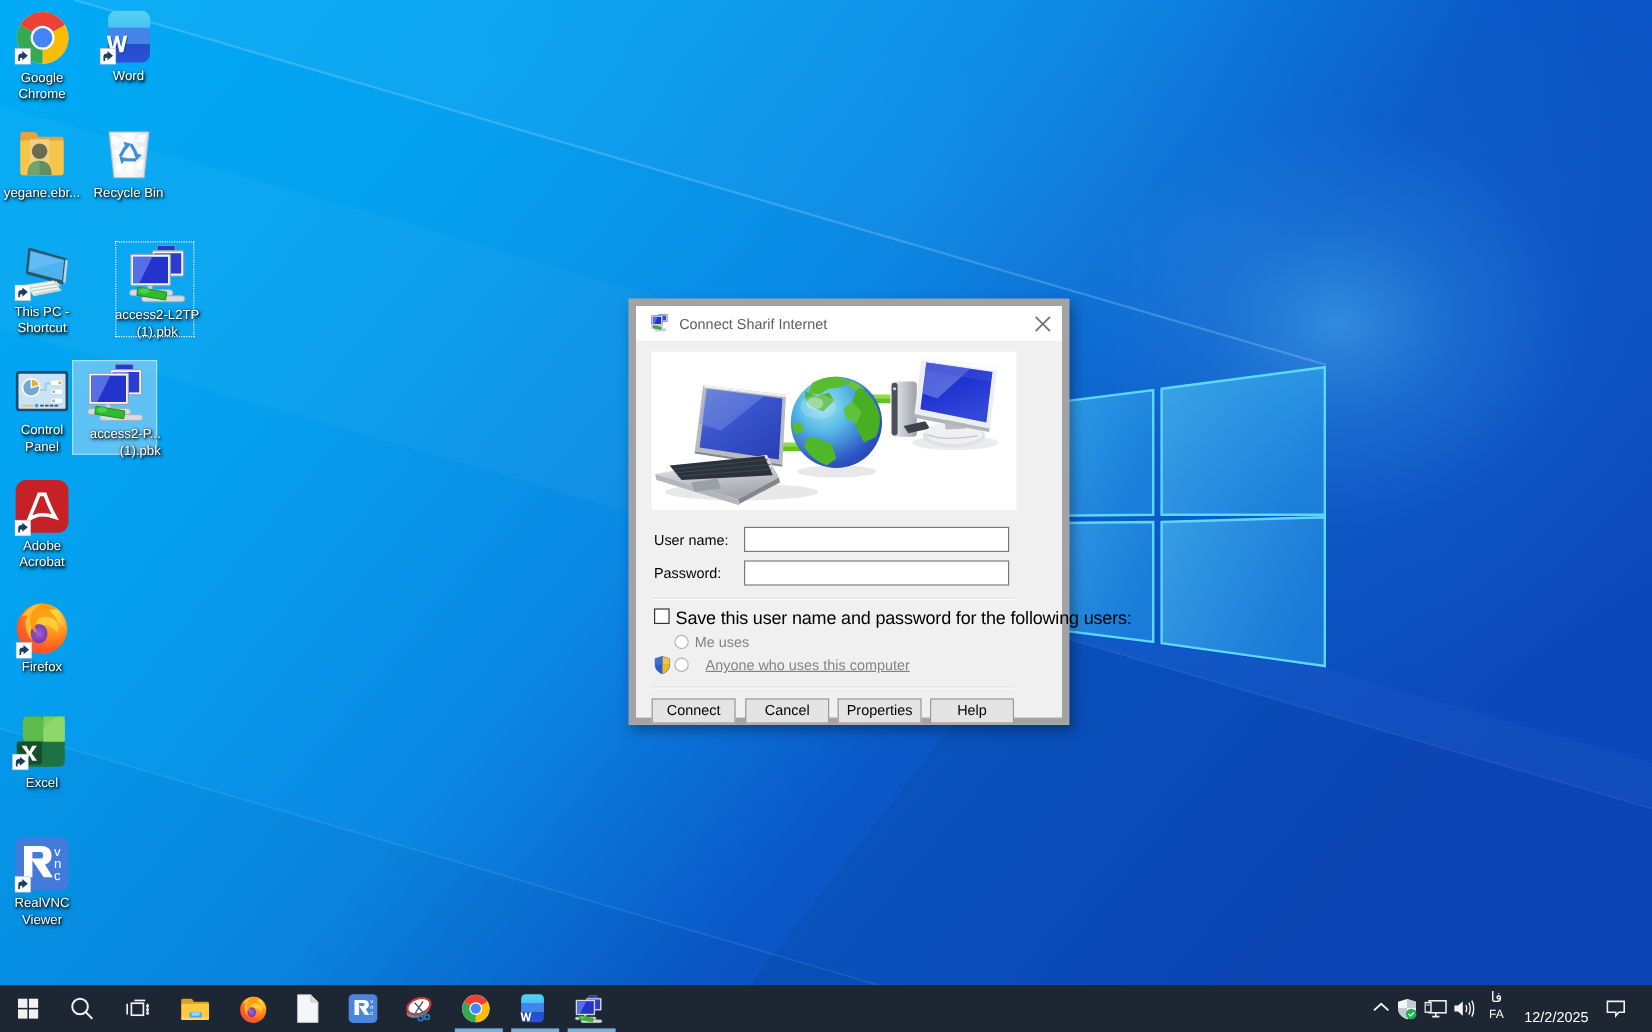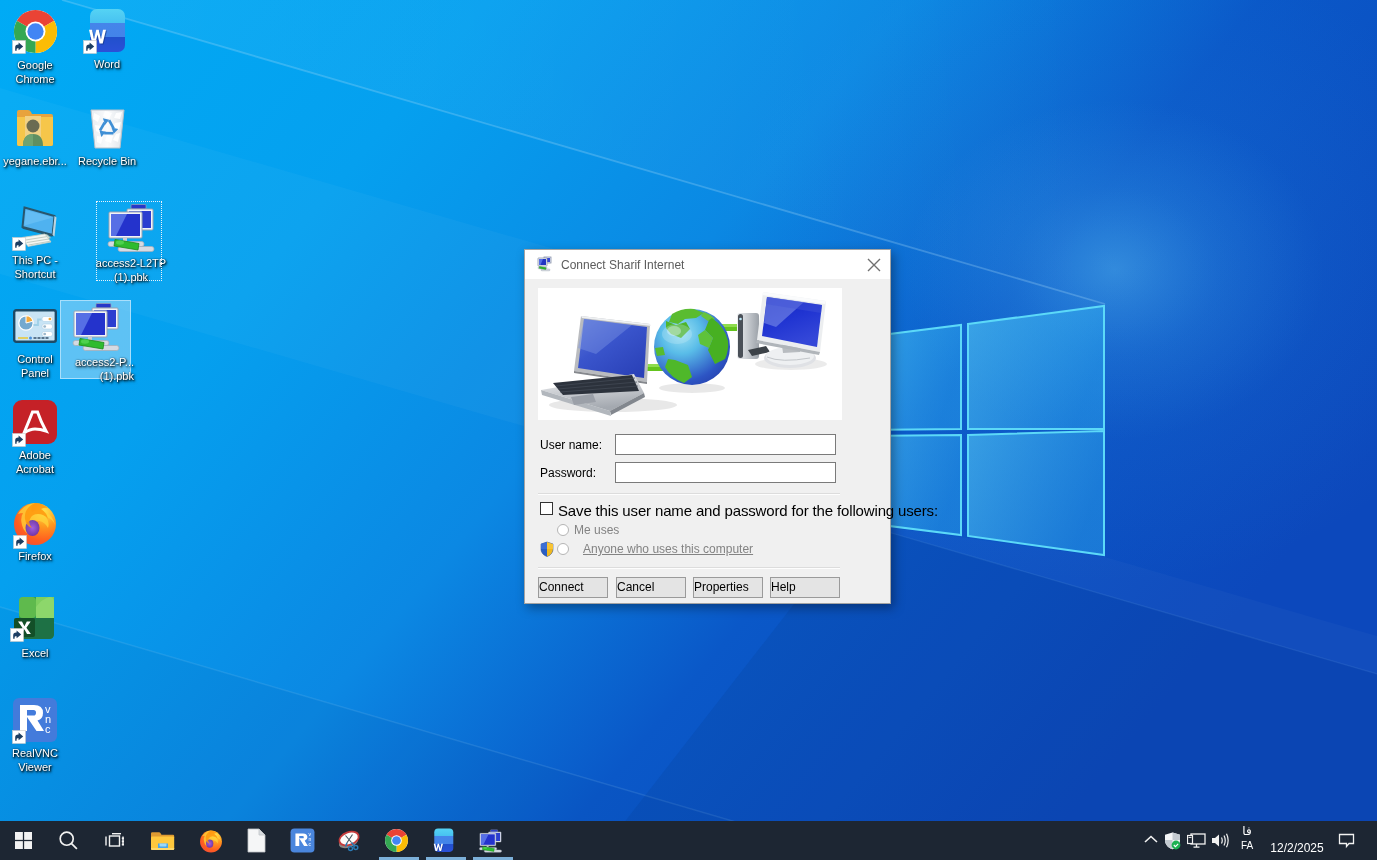--- a/index.html
+++ b/index.html
@@ -3,29 +3,29 @@
 <meta charset="utf-8">
 <style>
 * { margin:0; padding:0; box-sizing:border-box; }
 html,body { width:1377px; height:860px; overflow:hidden; font-family:"Liberation Sans", sans-serif; }
 #desk { position:absolute; left:0; top:0; width:1377px; height:860px; }
 #wall { position:absolute; left:0; top:0; }
 .ico { position:absolute; width:76px; text-align:center; }
 .ico svg.main { display:block; margin:0 auto; }
 .lbl { margin-top:3px; color:#fff; font-size:11px; line-height:14px; text-shadow:1px 1px 2px rgba(0,0,0,.95), 0 0 2px rgba(0,0,0,.55), 1px 2px 3px rgba(0,0,0,.5); }
 
-#dlg { position:absolute; left:524px; top:249px; width:367px; height:355px; background:#f0f0f0; border:1px solid #a3a3a3; box-shadow:3px 4px 10px rgba(0,0,0,.35); }
+#dlg { position:absolute; left:524px; top:249px; width:367px; height:355px; background:#f0f0f0; border:6px solid #a3a3a3; box-shadow:3px 4px 10px rgba(0,0,0,.35); }
 #dlg .tbar { height:29px; background:#fff; position:relative; }
 #dlg .tbar .ttxt { position:absolute; left:36px; top:8px; font-size:12px; color:#5c5c5c; }
 #dlg .closex { position:absolute; right:8px; top:7px; width:16px; height:16px; }
 .fld { position:absolute; background:#fff; border:1px solid #7a7a7a; }
 .dlbl { position:absolute; font-size:12px; color:#000; white-space:nowrap; }
 .gray { color:#838383; }
 .sep { position:absolute; left:13px; width:302px; height:2px; border-top:1px solid #dcdcdc; border-bottom:1px solid #fdfdfd; }
-.btn { position:absolute; width:70px; height:21px; background:#e4e4e4; border:1px solid #9a9a9a; font-size:12px; color:#000; text-align:left; line-height:19px; }
+.btn { position:absolute; width:70px; height:21px; background:#e4e4e4; border:1px solid #9a9a9a; font-size:12px; color:#000; text-align:center; line-height:19px; }
 
 #tb { position:absolute; left:0; top:821px; width:1377px; height:54px; background:#1d2633; }
 .tbi { position:absolute; top:0; width:47px; height:39px; display:flex; align-items:center; justify-content:center; }
 .uline { position:absolute; top:36px; height:3px; background:#7cb0da; }
 .trtxt { position:absolute; font-size:12px; color:#fff; text-align:center; }
 </style>
 </head>
 <body>
 <div id="desk">
 <svg id="wall" width="1377" height="860" viewBox="0 0 1377 860">

